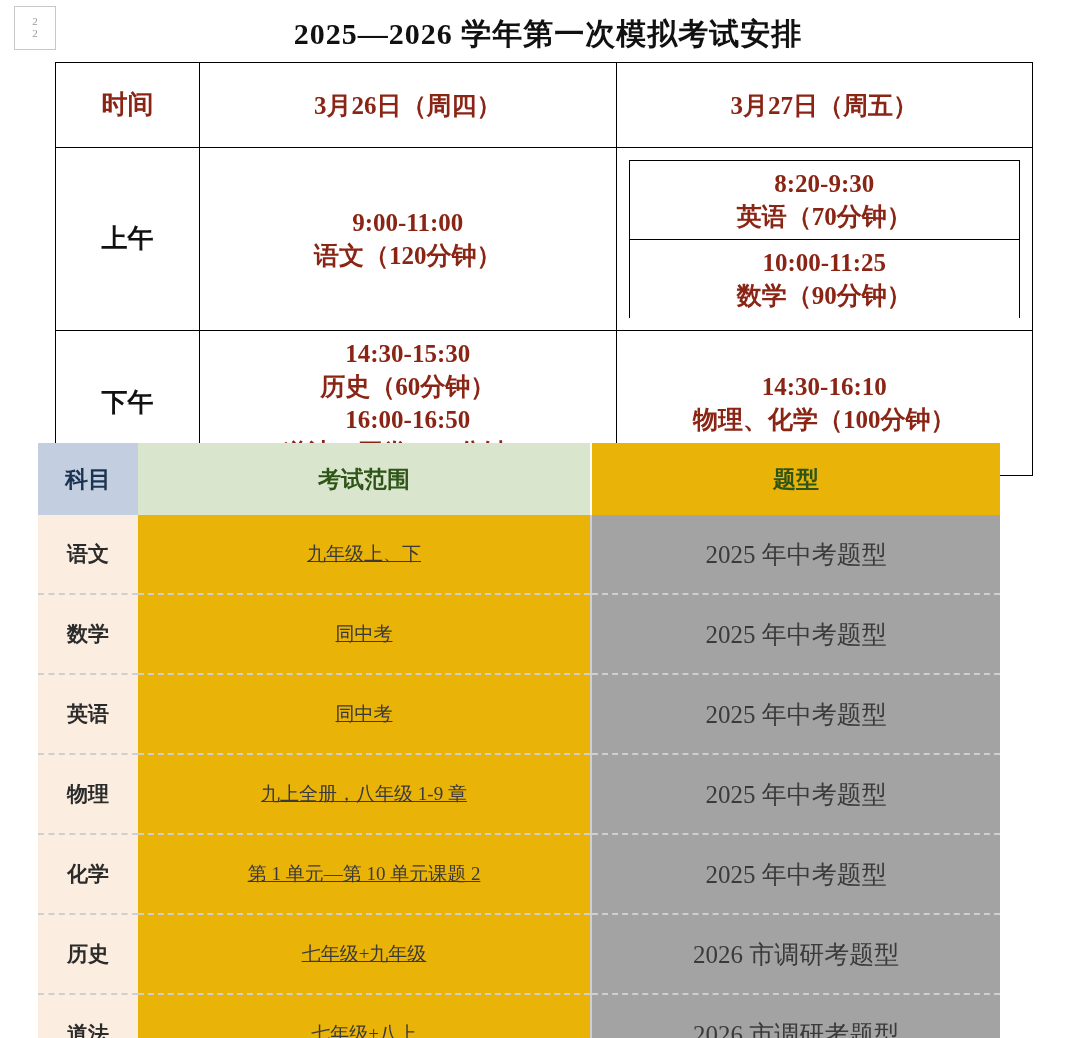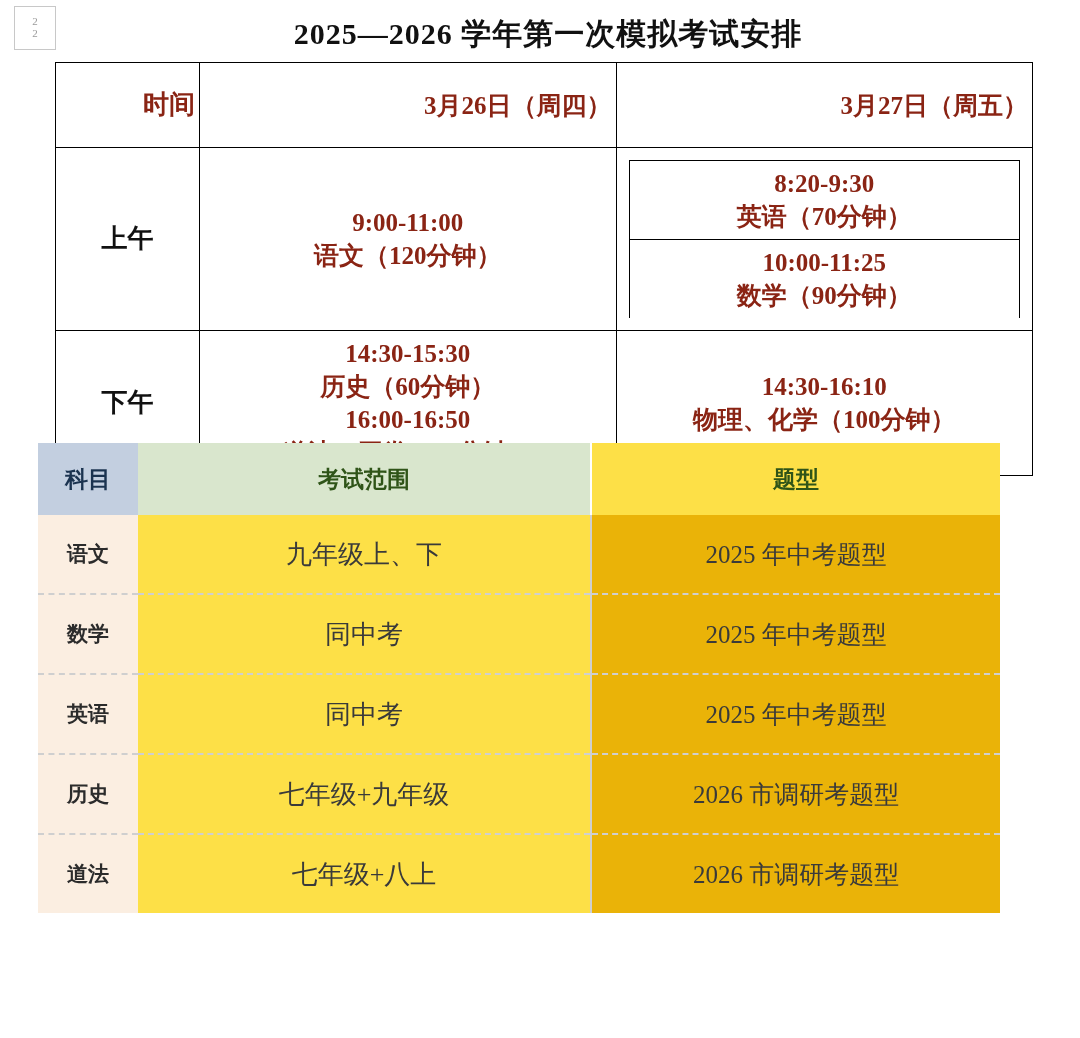--- a/index.html
+++ b/index.html
@@ -70,21 +70,20 @@
   }
   table.schedule td.rowlabel {
     color: #111111;
     font-size: 26px;
     font-weight: bold;
     width: 135px;
   }
   table.schedule td.head {
     color: #8a2414;
     height: 72px;
-    text-align: right;
   }
   .cell-line { display: block; white-space: nowrap; }
   .cell-sub { display: block; white-space: nowrap; }
   td.am-left { height: 118px; }
   td.pm-left { height: 130px; }
   td.pm-right { height: 130px; }
   .am-right-inner {
     border-collapse: collapse;
     width: 100%;
     table-layout: fixed;
@@ -123,42 +122,43 @@
     background: #c3cfe0;
     color: #1b3350;
   }
   th.h-scope {
     background: #d9e6cd;
     color: #2f5418;
     width: 450px;
     border-right: 2px solid #ffffff;
   }
   th.h-type {
-    background: #fde047;
+    background: #eab308;
     color: #2f5418;
   }
   table.subjects tbody td {
     height: 76px;
     border-bottom: 2px dashed #cfcfcf;
   }
   table.subjects tbody tr:last-child td { border-bottom: none; }
   td.c-subject {
     background: #fbeee1;
     color: #2b2b2b;
     font-size: 21px;
     font-weight: bold;
   }
   td.c-scope {
-    background: #fde047;
+    background: #eab308;
     color: #3a3a3a;
-    font-size: 26px;
+    font-size: 19px;
     border-right: 2px solid #cfcfcf;
+    text-decoration: underline;
   }
   td.c-type {
-    background: #eab308;
+    background: #a3a3a3;
     color: #3a3a3a;
     font-size: 25px;
   }
   .faded { color: #6f6f6f; }
 </style>
 </head>
 <body>
 
 <div class="corner-mark">
   <span>2</span>
@@ -236,20 +236,30 @@
         <td class="c-subject">数学</td>
         <td class="c-scope">同中考</td>
         <td class="c-type">2025 年中考题型</td>
       </tr>
       <tr>
         <td class="c-subject">英语</td>
         <td class="c-scope">同中考</td>
         <td class="c-type">2025 年中考题型</td>
       </tr>
       <tr>
+        <td class="c-subject">物理</td>
+        <td class="c-scope">九上全册，八年级 1-9 章</td>
+        <td class="c-type">2025 年中考题型</td>
+      </tr>
+      <tr>
+        <td class="c-subject">化学</td>
+        <td class="c-scope">第 1 单元—第 10 单元课题 2</td>
+        <td class="c-type">2025 年中考题型</td>
+      </tr>
+      <tr>
         <td class="c-subject">历史</td>
         <td class="c-scope">七年级+九年级</td>
         <td class="c-type faded">2026 市调研考题型</td>
       </tr>
       <tr>
         <td class="c-subject">道法</td>
         <td class="c-scope">七年级+八上</td>
         <td class="c-type faded">2026 市调研考题型</td>
       </tr>
     </tbody>

